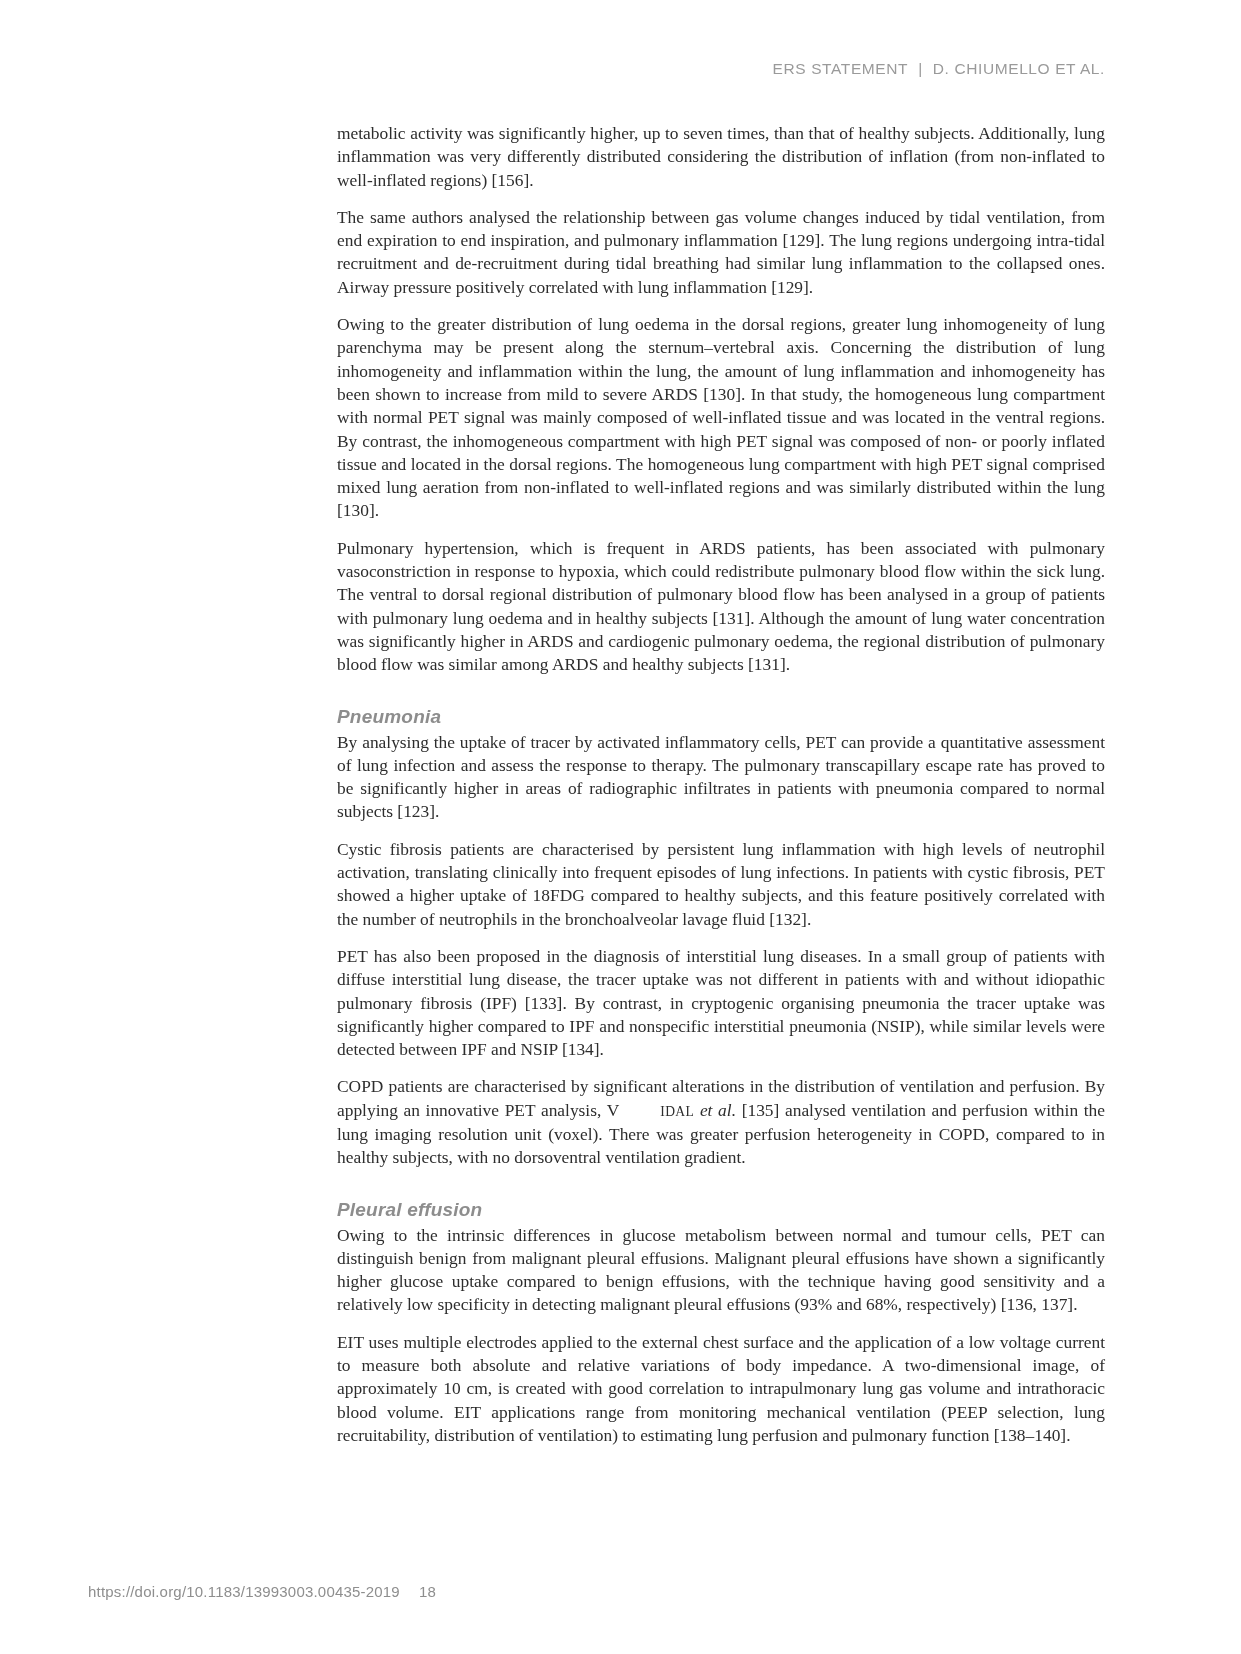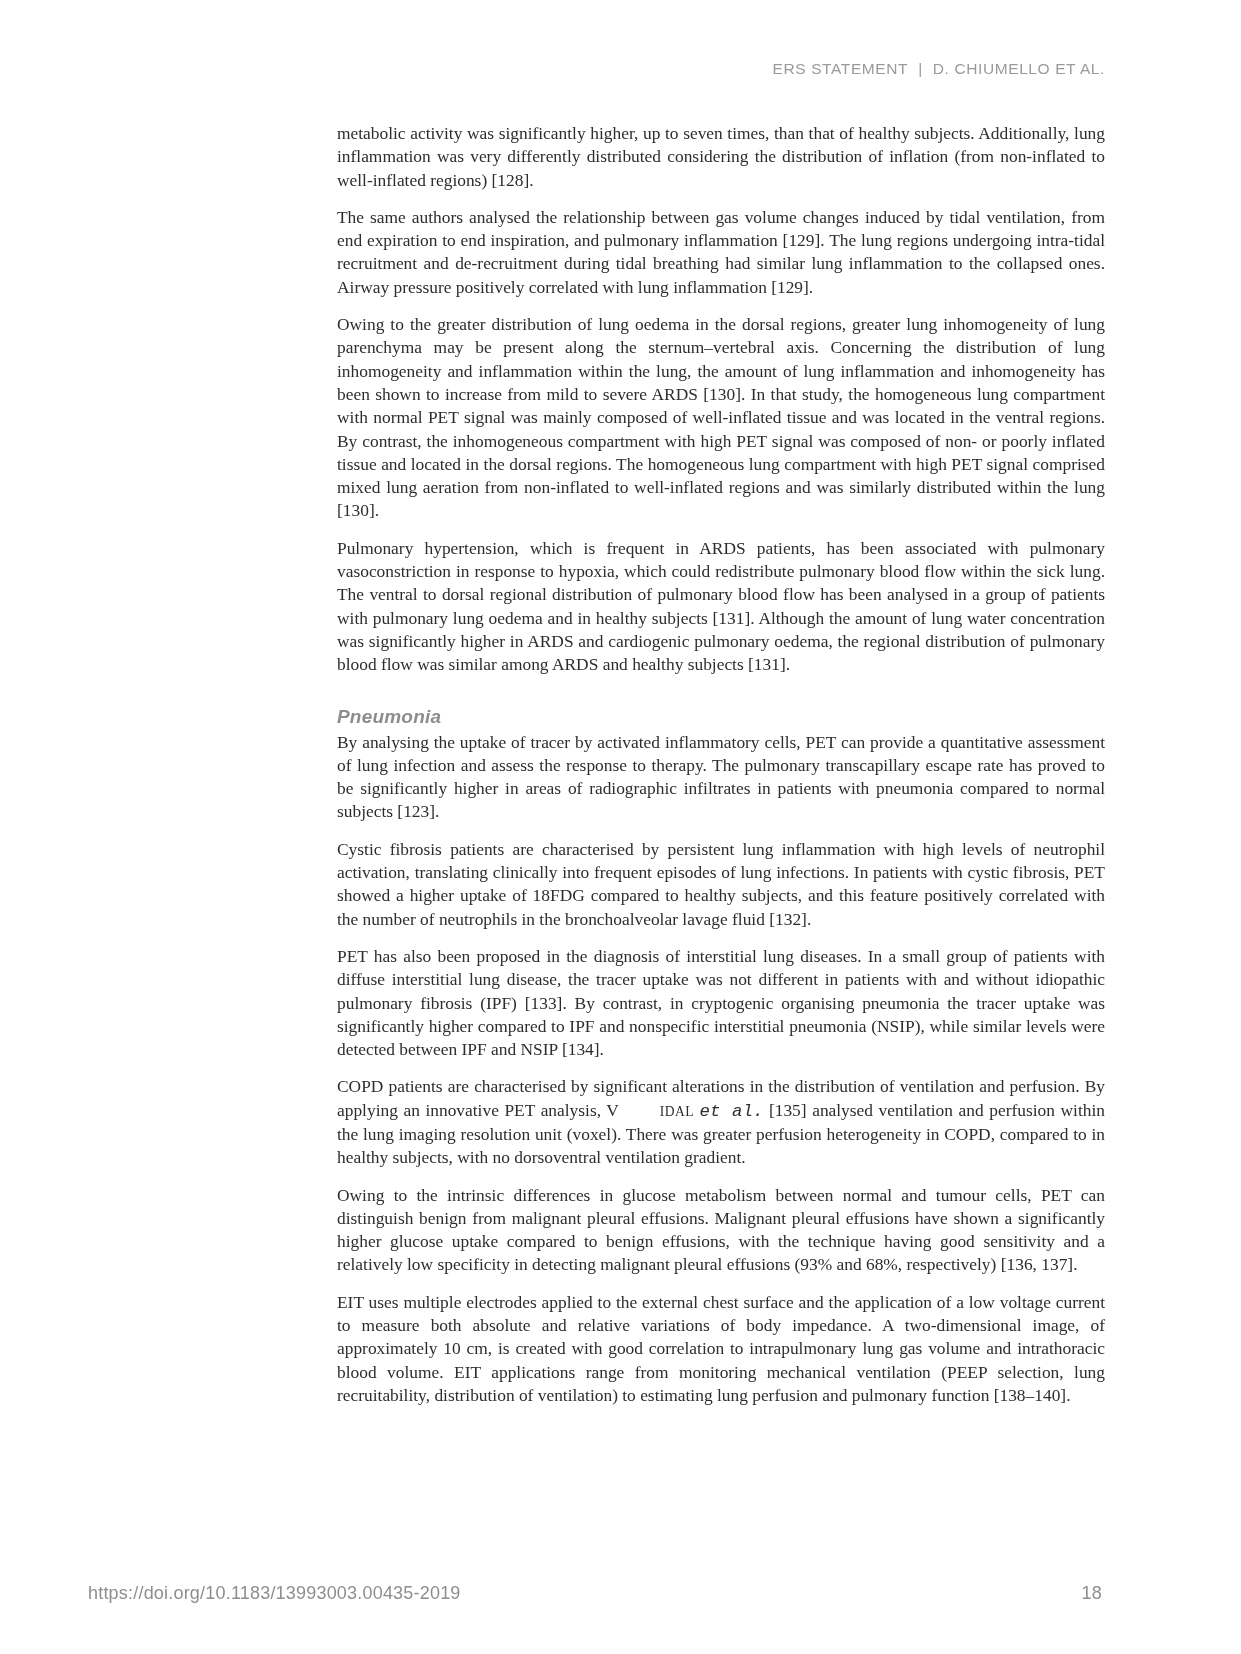--- a/index.html
+++ b/index.html
@@ -60,57 +60,58 @@
   }
   .content h2 {
     margin: 30px 0 3px 0;
     font-family: "Liberation Sans", sans-serif;
     font-weight: 700;
     font-size: 21px;
     line-height: 24px;
     letter-spacing: 0.6px;
     color: #8d8d8d;
   }
-  .run-italic { font-style: italic; font-family: Liberation Mono, monospace; }
+  .run-italic { font-style: italic; }
   .run-smallcaps { font-size: 0.78em; letter-spacing: 0.4px; margin-left: 41px; }
   
   .footer {
     position: absolute;
     top: 1583px;
     left: 88px;
     right: 139px;
     display: flex;
-    justify-content: space-between;
+    justify-content: flex-start;
     align-items: baseline;
     font-family: "Liberation Sans", sans-serif;
-    font-size: 18px;
+    font-size: 15px;
     letter-spacing: 0.2px;
     color: #8e8e8e;
     gap: 19px;
   }
 </style>
 </head>
 <body>
 
 <div class="page">
 
   <div class="running-header">
     <span>ERS STATEMENT</span><span class="sep">|</span><span>D. CHIUMELLO ET AL.</span>
   </div>
 
   <div class="content" id="content">
-      <p><span>metabolic activity was significantly higher, up to seven times, than that of healthy subjects. Additionally, lung inflammation was very differently distributed considering the distribution of inflation (from non-inflated to well-inflated regions) [128].</span></p>
+      <p><span>metabolic activity was significantly higher, up to seven times, than that of healthy subjects. Additionally, lung inflammation was very differently distributed considering the distribution of inflation (from non-inflated to well-inflated regions) [156].</span></p>
       <p><span>The same authors analysed the relationship between gas volume changes induced by tidal ventilation, from end expiration to end inspiration, and pulmonary inflammation [129]. The lung regions undergoing intra-tidal recruitment and de-recruitment during tidal breathing had similar lung inflammation to the collapsed ones. Airway pressure positively correlated with lung inflammation [129].</span></p>
       <p><span>Owing to the greater distribution of lung oedema in the dorsal regions, greater lung inhomogeneity of lung parenchyma may be present along the sternum–vertebral axis. Concerning the distribution of lung inhomogeneity and inflammation within the lung, the amount of lung inflammation and inhomogeneity has been shown to increase from mild to severe ARDS [130]. In that study, the homogeneous lung compartment with normal PET signal was mainly composed of well-inflated tissue and was located in the ventral regions. By contrast, the inhomogeneous compartment with high PET signal was composed of non- or poorly inflated tissue and located in the dorsal regions. The homogeneous lung compartment with high PET signal comprised mixed lung aeration from non-inflated to well-inflated regions and was similarly distributed within the lung [130].</span></p>
       <p><span>Pulmonary hypertension, which is frequent in ARDS patients, has been associated with pulmonary vasoconstriction in response to hypoxia, which could redistribute pulmonary blood flow within the sick lung. The ventral to dorsal regional distribution of pulmonary blood flow has been analysed in a group of patients with pulmonary lung oedema and in healthy subjects [131]. Although the amount of lung water concentration was significantly higher in ARDS and cardiogenic pulmonary oedema, the regional distribution of pulmonary blood flow was similar among ARDS and healthy subjects [131].</span></p>
       <h3>Pneumonia</h3>
       <p><span>By analysing the uptake of tracer by activated inflammatory cells, PET can provide a quantitative assessment of lung infection and assess the response to therapy. The pulmonary transcapillary escape rate has proved to be significantly higher in areas of radiographic infiltrates in patients with pneumonia compared to normal subjects [123].</span></p>
       <p><span>Cystic fibrosis patients are characterised by persistent lung inflammation with high levels of neutrophil activation, translating clinically into frequent episodes of lung infections. In patients with cystic fibrosis, PET showed a higher uptake of 18FDG compared to healthy subjects, and this feature positively correlated with the number of neutrophils in the bronchoalveolar lavage fluid [132].</span></p>
       <p><span>PET has also been proposed in the diagnosis of interstitial lung diseases. In a small group of patients with diffuse interstitial lung disease, the tracer uptake was not different in patients with and without idiopathic pulmonary fibrosis (IPF) [133]. By contrast, in cryptogenic organising pneumonia the tracer uptake was significantly higher compared to IPF and nonspecific interstitial pneumonia (NSIP), while similar levels were detected between IPF and NSIP [134].</span></p>
       <p><span>COPD patients are characterised by significant alterations in the distribution of ventilation and perfusion. By applying an innovative PET analysis, V</span><span class="run-smallcaps">IDAL</span><span> </span><span class="run-italic">et al.</span><span> [135] analysed ventilation and perfusion within the lung imaging resolution unit (voxel). There was greater perfusion heterogeneity in COPD, compared to in healthy subjects, with no dorsoventral ventilation gradient.</span></p>
+      <h3>Pleural effusion</h3>
       <p><span>Owing to the intrinsic differences in glucose metabolism between normal and tumour cells, PET can distinguish benign from malignant pleural effusions. Malignant pleural effusions have shown a significantly higher glucose uptake compared to benign effusions, with the technique having good sensitivity and a relatively low specificity in detecting malignant pleural effusions (93% and 68%, respectively) [136, 137].</span></p>
       <p><span>EIT uses multiple electrodes applied to the external chest surface and the application of a low voltage current to measure both absolute and relative variations of body impedance. A two-dimensional image, of approximately 10 cm, is created with good correlation to intrapulmonary lung gas volume and intrathoracic blood volume. EIT applications range from monitoring mechanical ventilation (PEEP selection, lung recruitability, distribution of ventilation) to estimating lung perfusion and pulmonary function [138–140].</span></p>
     </div>
 
   <div class="footer">
     <span>https://doi.org/10.1183/13993003.00435-2019</span>
     <span>18</span>
   </div>
 
 </div>

